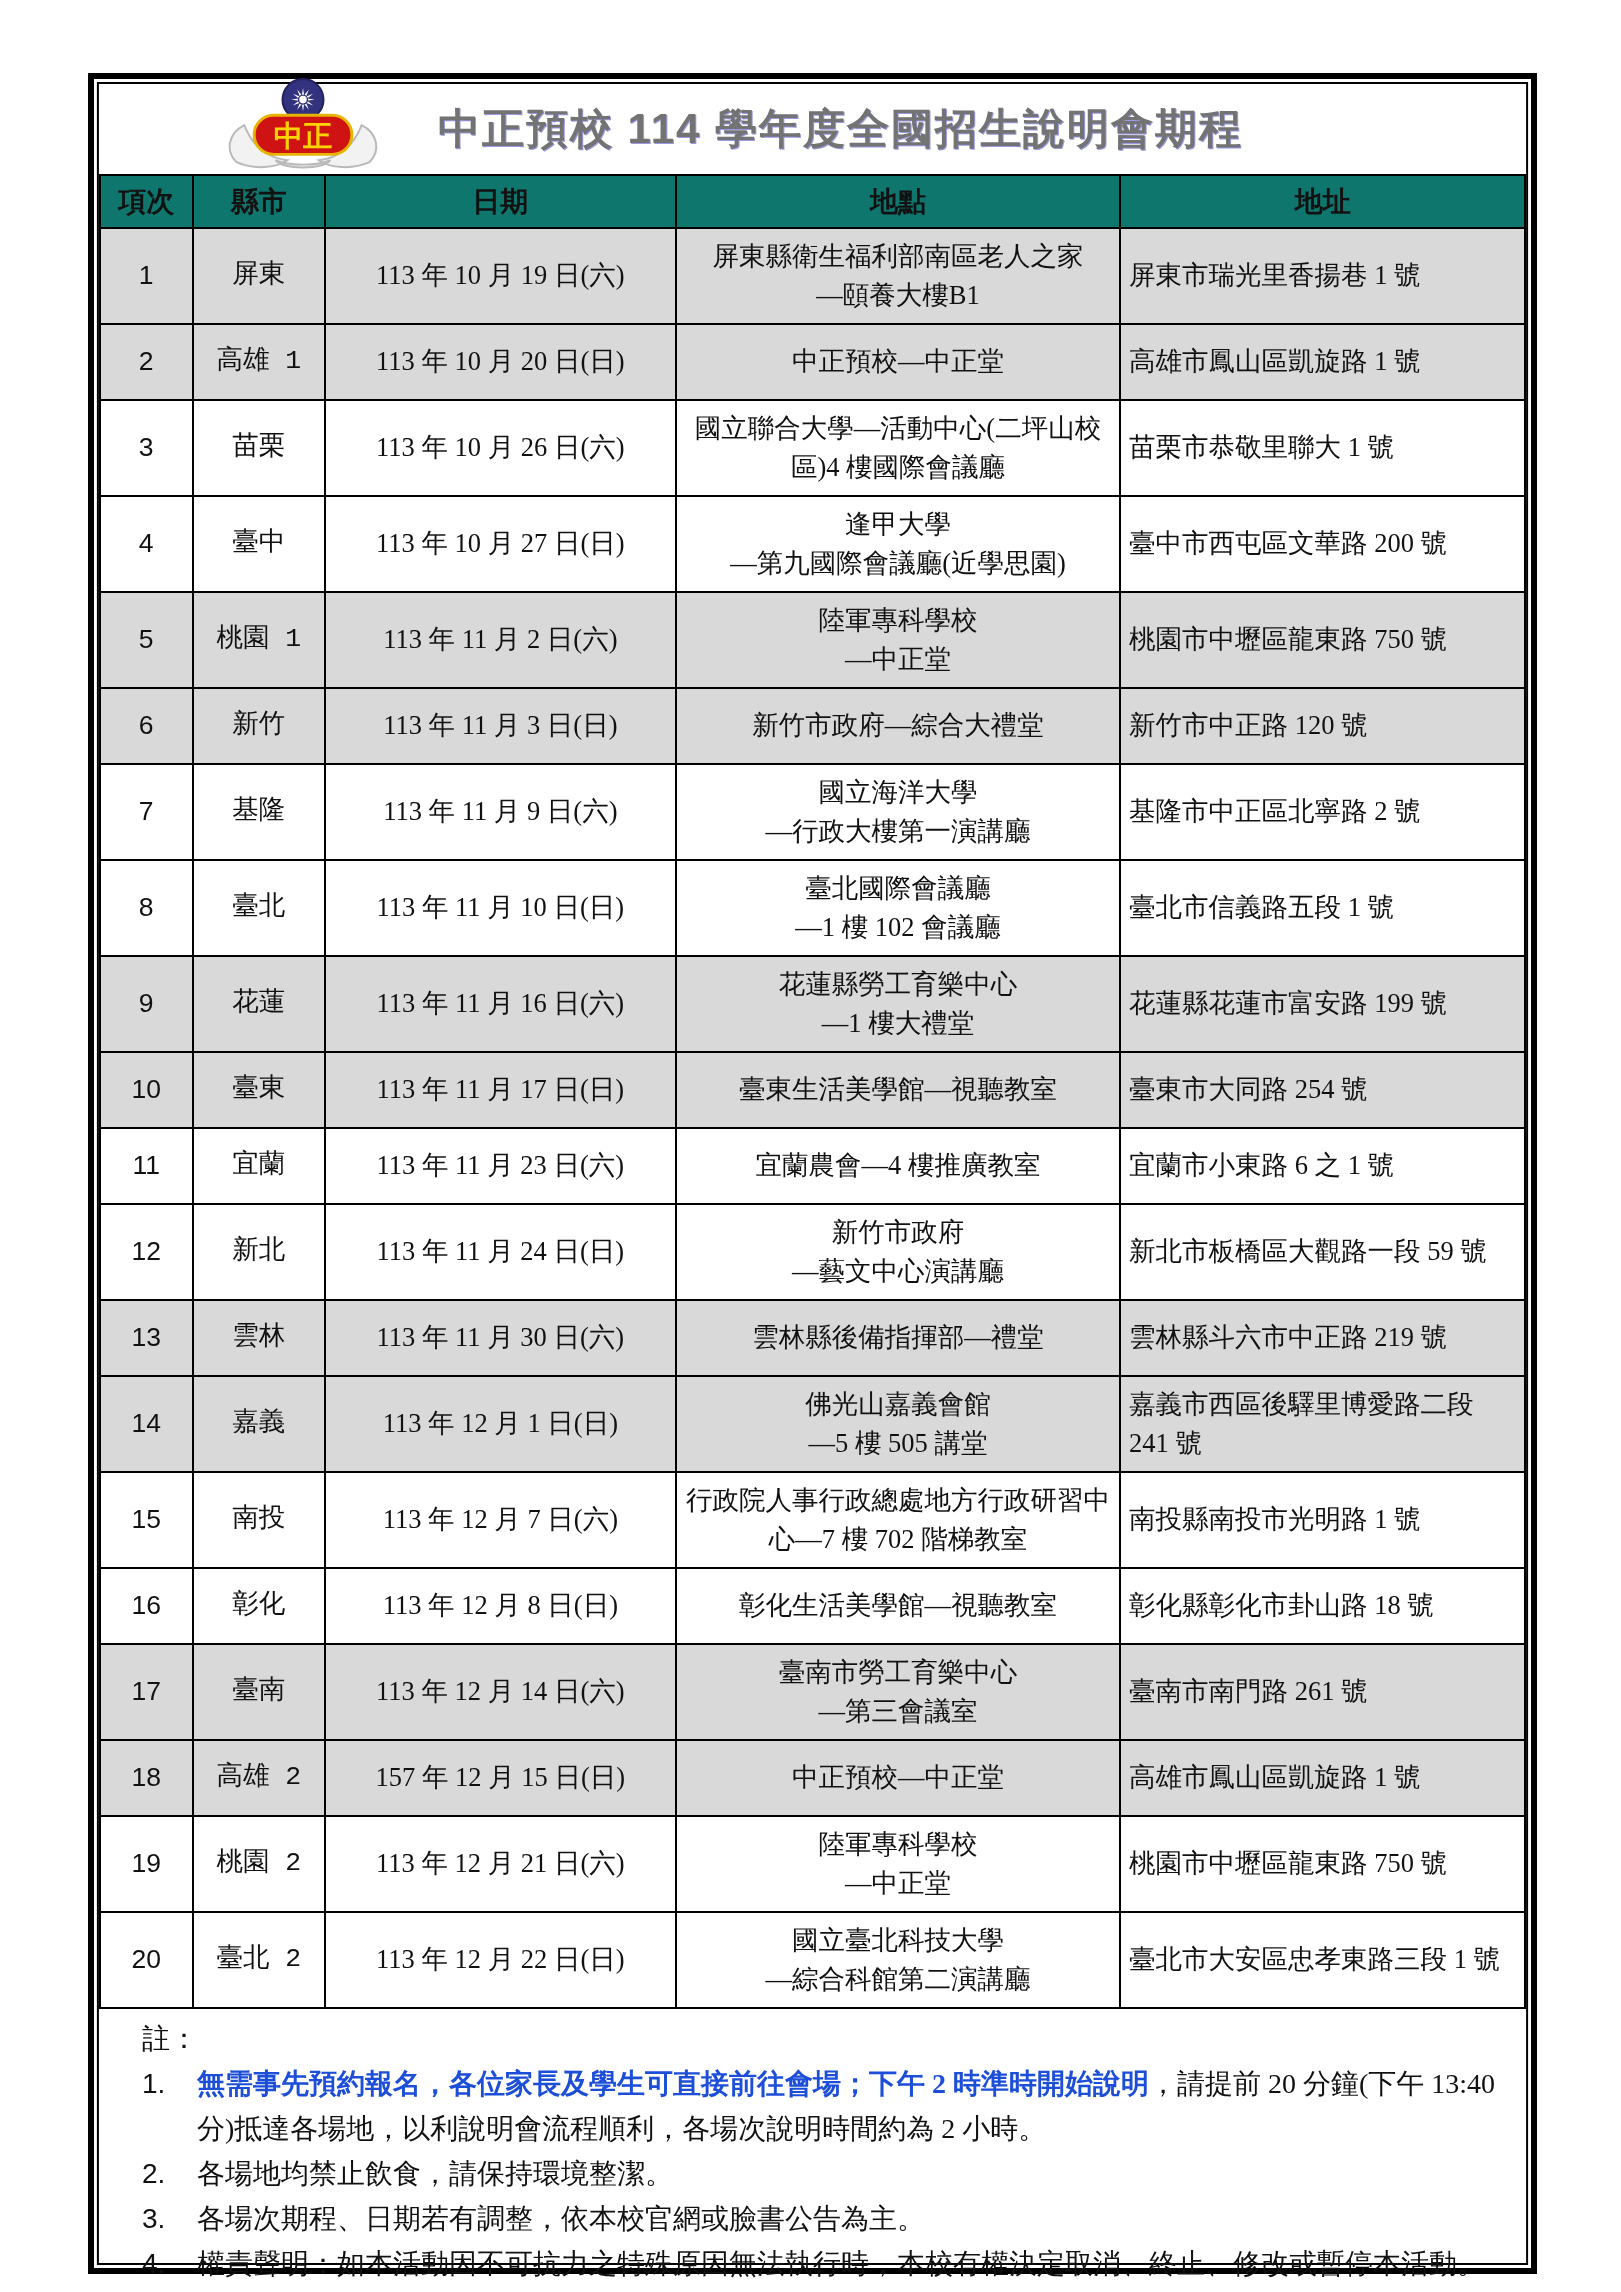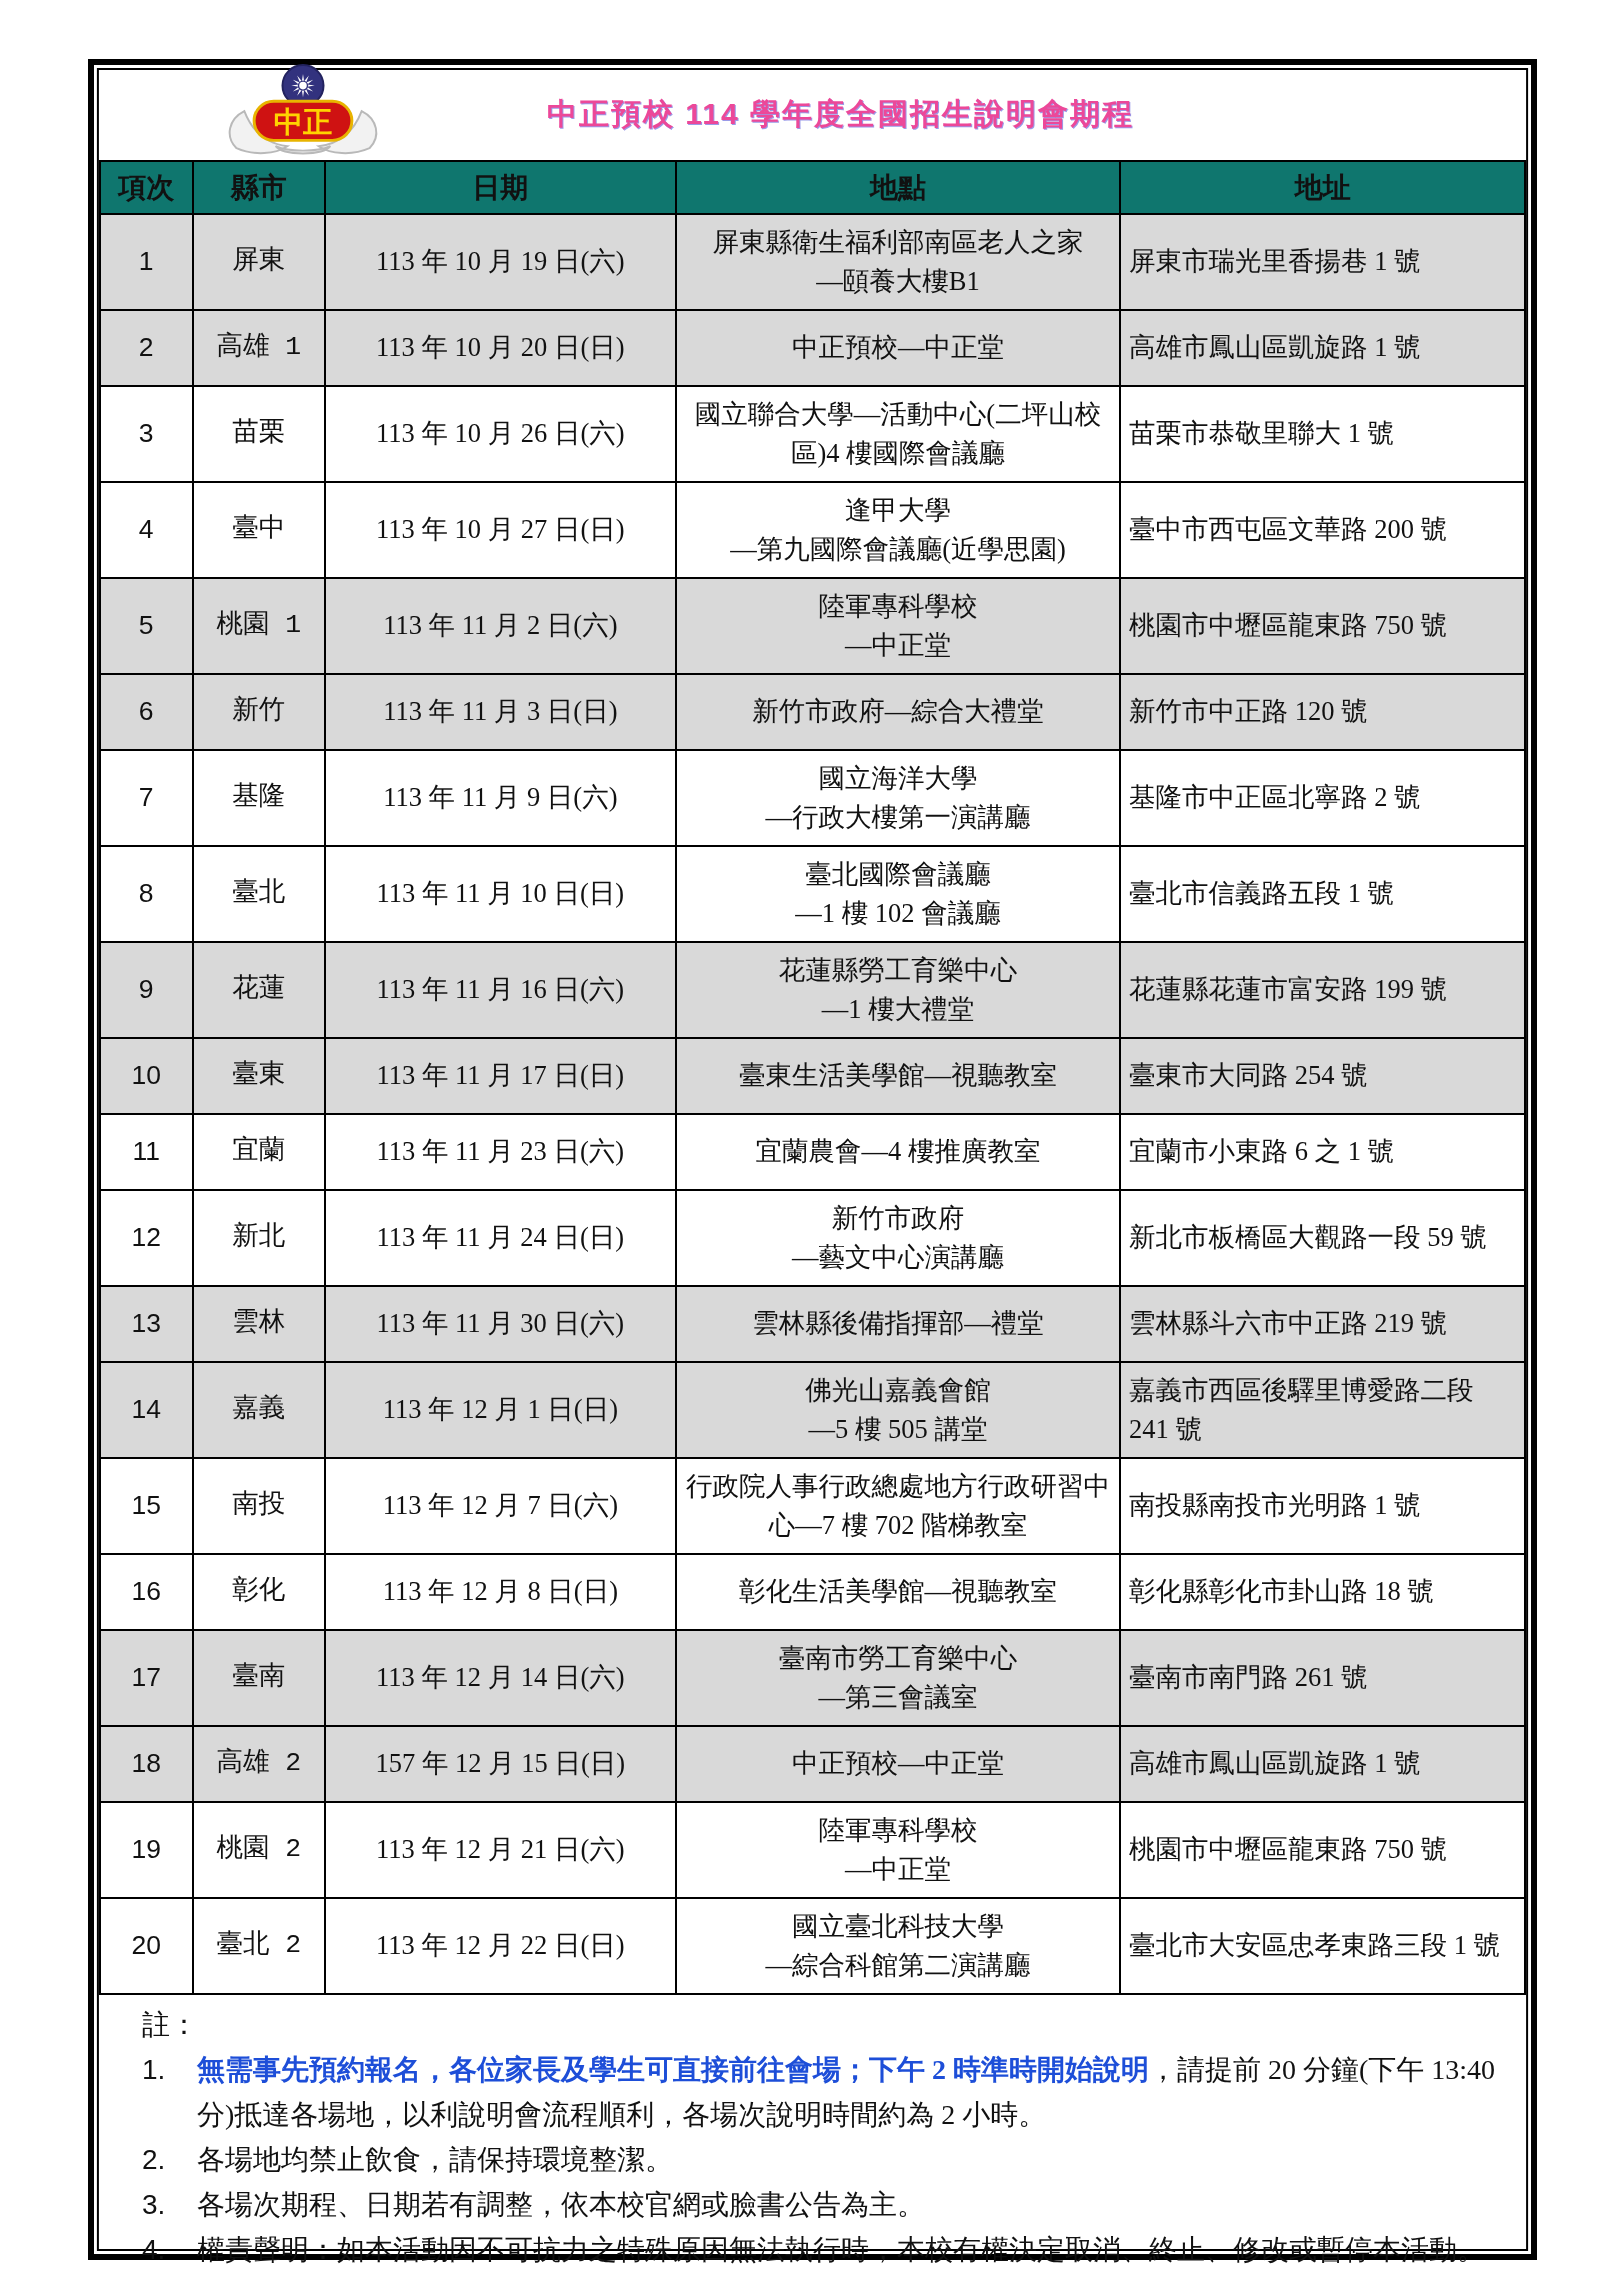--- a/index.html
+++ b/index.html
@@ -4,39 +4,39 @@
 <style>
   html,body{margin:0;padding:0;background:#ffffff;}
   body{
     width:1621px;height:2293px;
     font-family:"Liberation Serif","DejaVu Serif",serif;
     color:#111;
     position:relative;
   }
   .frame{
     box-sizing:border-box;
-    position:absolute;left:88px;top:59px;
+    position:absolute;left:88px;top:73px;
     width:1449px;height:2201px;
     border:6.9px solid #000;
     box-shadow: inset 0 0 0 2.9px #ffffff, inset 0 0 0 4.9px #000000;
     background:#fff;
     padding:4.9px;
   }
   
   .title-row{
     position:relative;
     height:90px;
     display:flex;align-items:center;justify-content:center;
   }
   .emblem{
     position:absolute;left:116px;top:-9.8px;width:176px;height:106px;
   }
   .main-title{
     font-family:"Liberation Sans","DejaVu Sans",sans-serif;
-    font-size:30px;font-weight:bold;color:#ec4899;
+    font-size:42px;font-weight:bold;color:#737373;
     letter-spacing:2px;
     text-shadow:1px 1px 0 #9a9ae8;
     white-space:nowrap;
     margin-left:56px;
   }
   
   table.sched{
     width:100%;
     border-collapse:collapse;
     table-layout:fixed;

